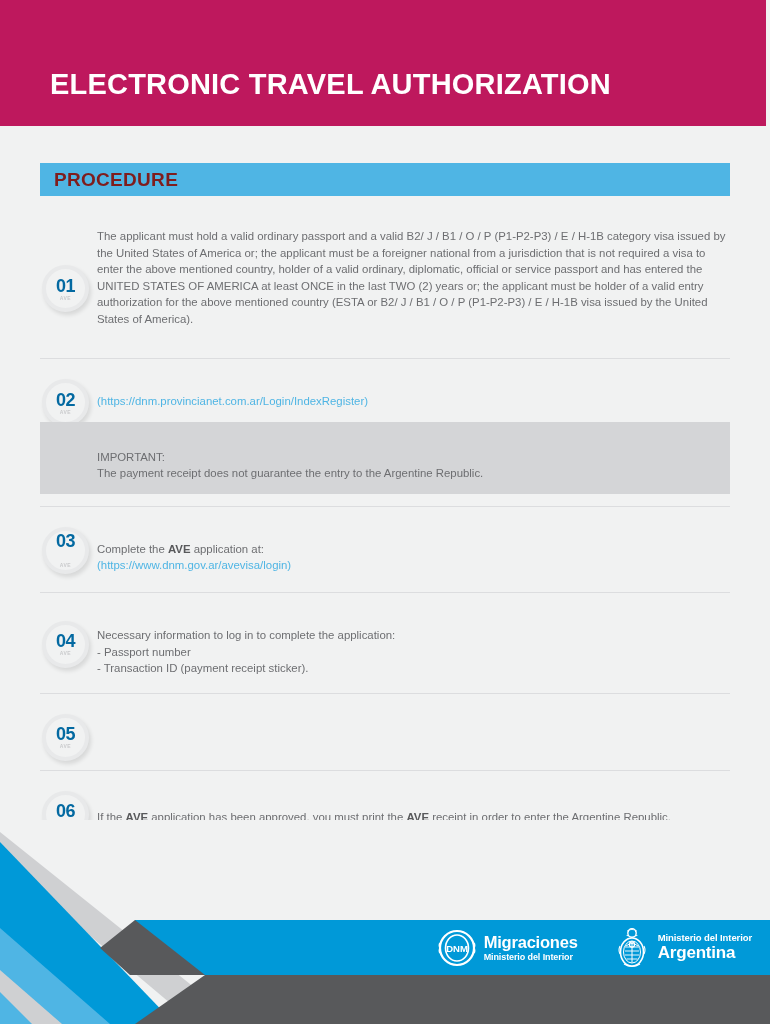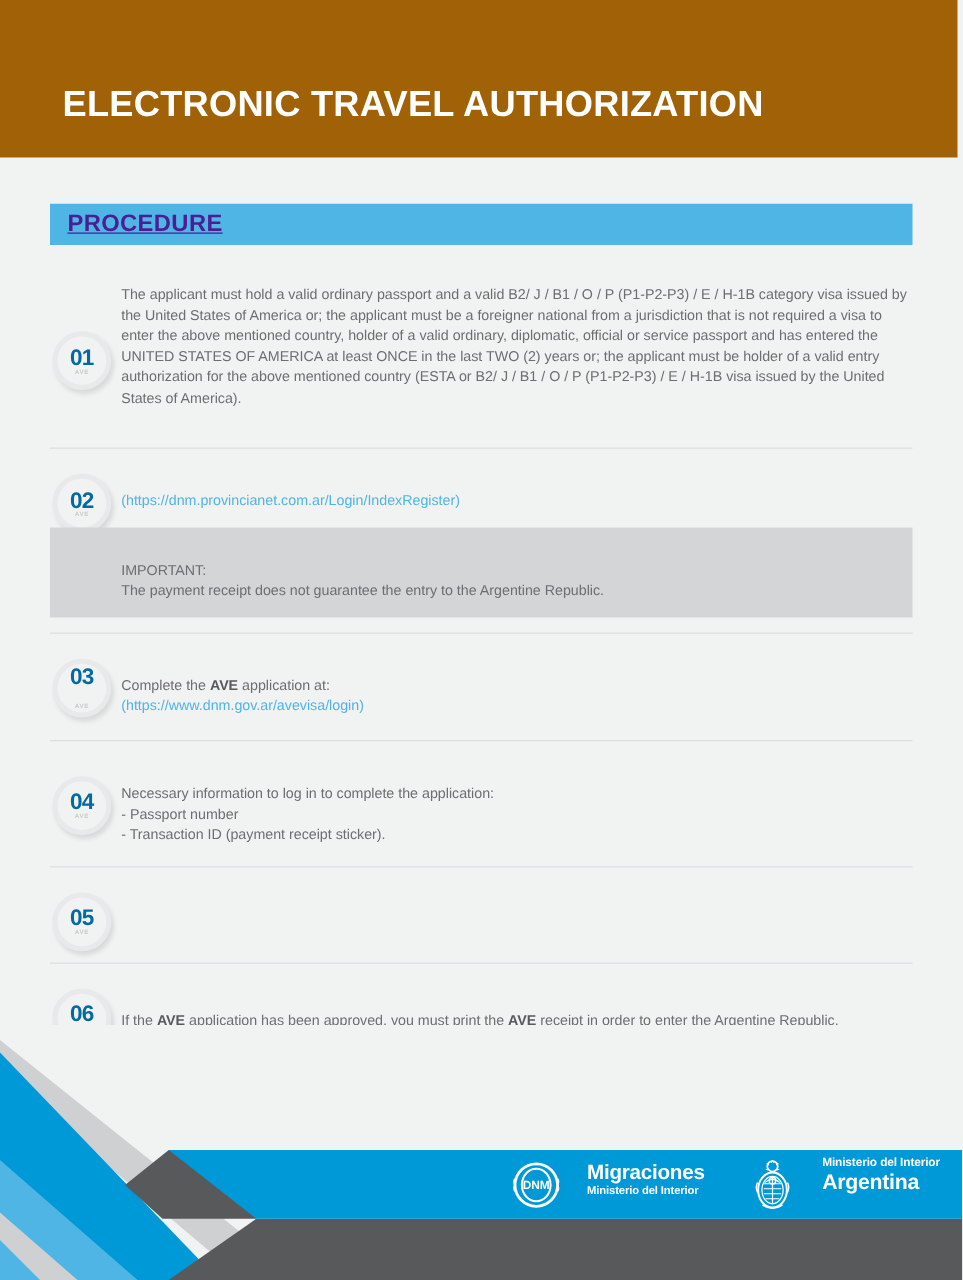--- a/index.html
+++ b/index.html
@@ -25,21 +25,21 @@
     overflow: hidden;
   }
 
   
   .header {
     position: absolute;
     left: 0;
     top: 0;
     width: 766px;
     height: 126px;
-    background: #a16207;
+    background: #be185d;
   }
   .header-title {
     position: absolute;
     left: 50px;
     top: 68px;
     font-size: 29px;
     font-weight: bold;
     letter-spacing: 0.2px;
     color: #ffffff;
     font-family: "Liberation Sans", sans-serif;
@@ -54,23 +54,22 @@
     width: 690px;
     height: 33px;
     background: #4fb5e4;
   }
   .procedure-label {
     position: absolute;
     left: 14px;
     top: 6px;
     font-size: 19px;
     font-weight: bold;
-    color: #4c1d95;
+    color: #7f1d1d;
     letter-spacing: 0.3px;
-    text-decoration: underline;
   }
 
   
   .steps {
     position: absolute;
     left: 40px;
     top: 212px;
     width: 690px;
   }
   .step {
@@ -157,21 +156,21 @@
     width: 635px;
     height: 55px;
     display: flex;
     align-items: center;
     justify-content: flex-end;
     padding-right: 18px;
     box-sizing: border-box;
   }
   .logo-group {
     display: flex;
-    gap: 14px;
+    align-items: center;
   }
   .logo-dnm { margin-right: 36px; }
   .logo-mark { margin-right: 8px; flex: none; }
   .logo-text { color: #ffffff; line-height: 1.12; }
   .logo-text .big {
     font-size: 16.5px;
     font-weight: bold;
     letter-spacing: -0.2px;
     display: block;
   }

